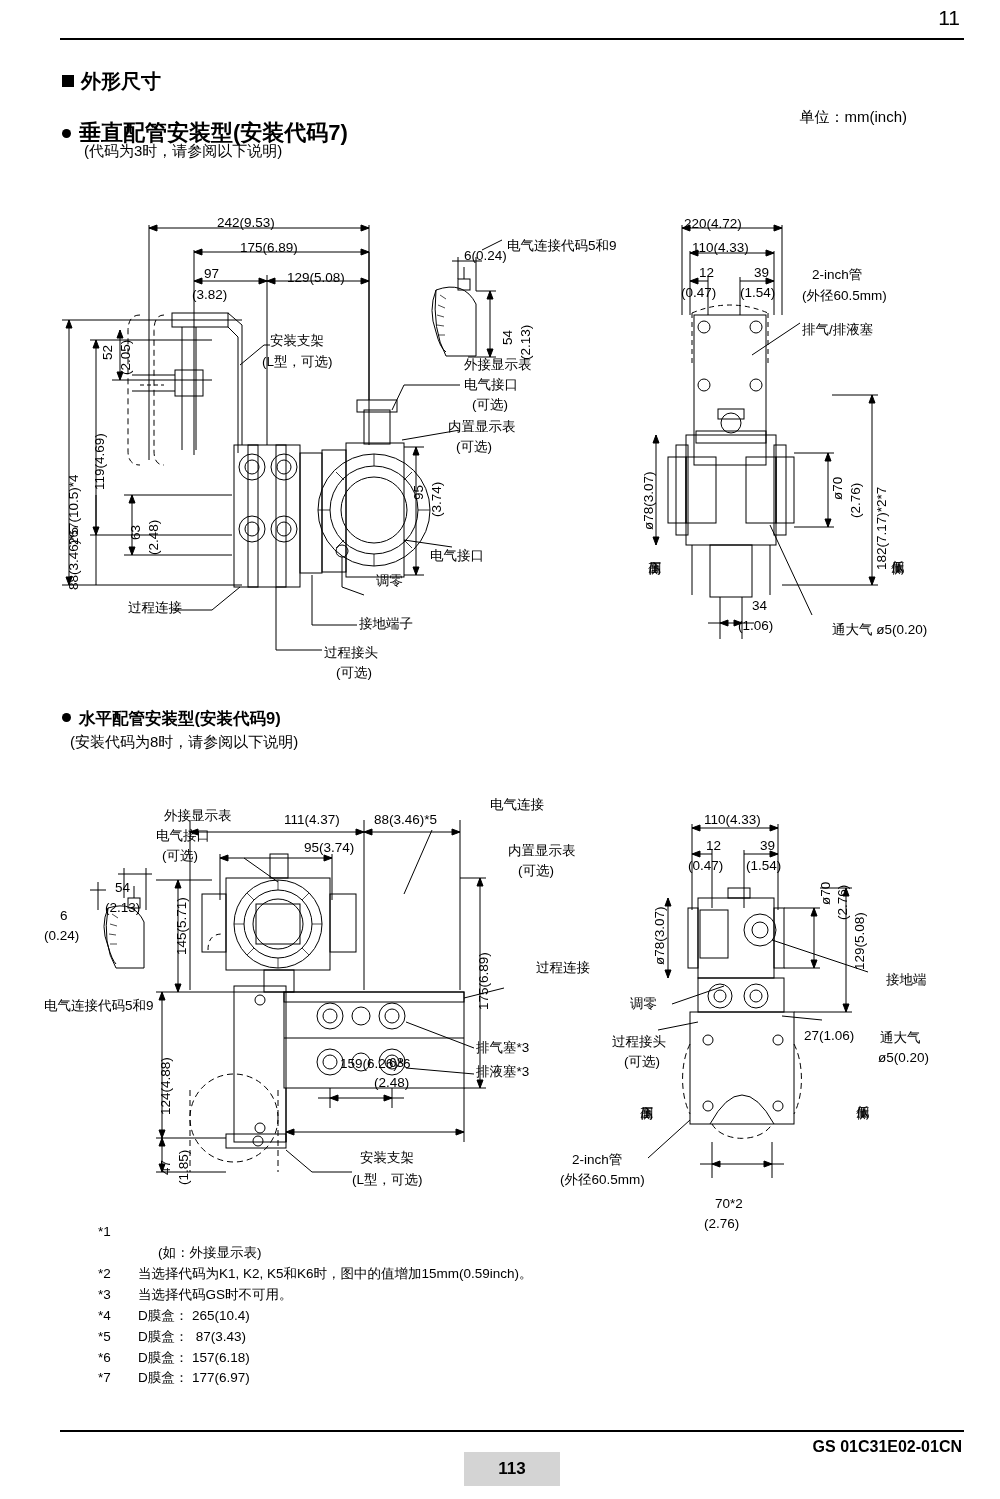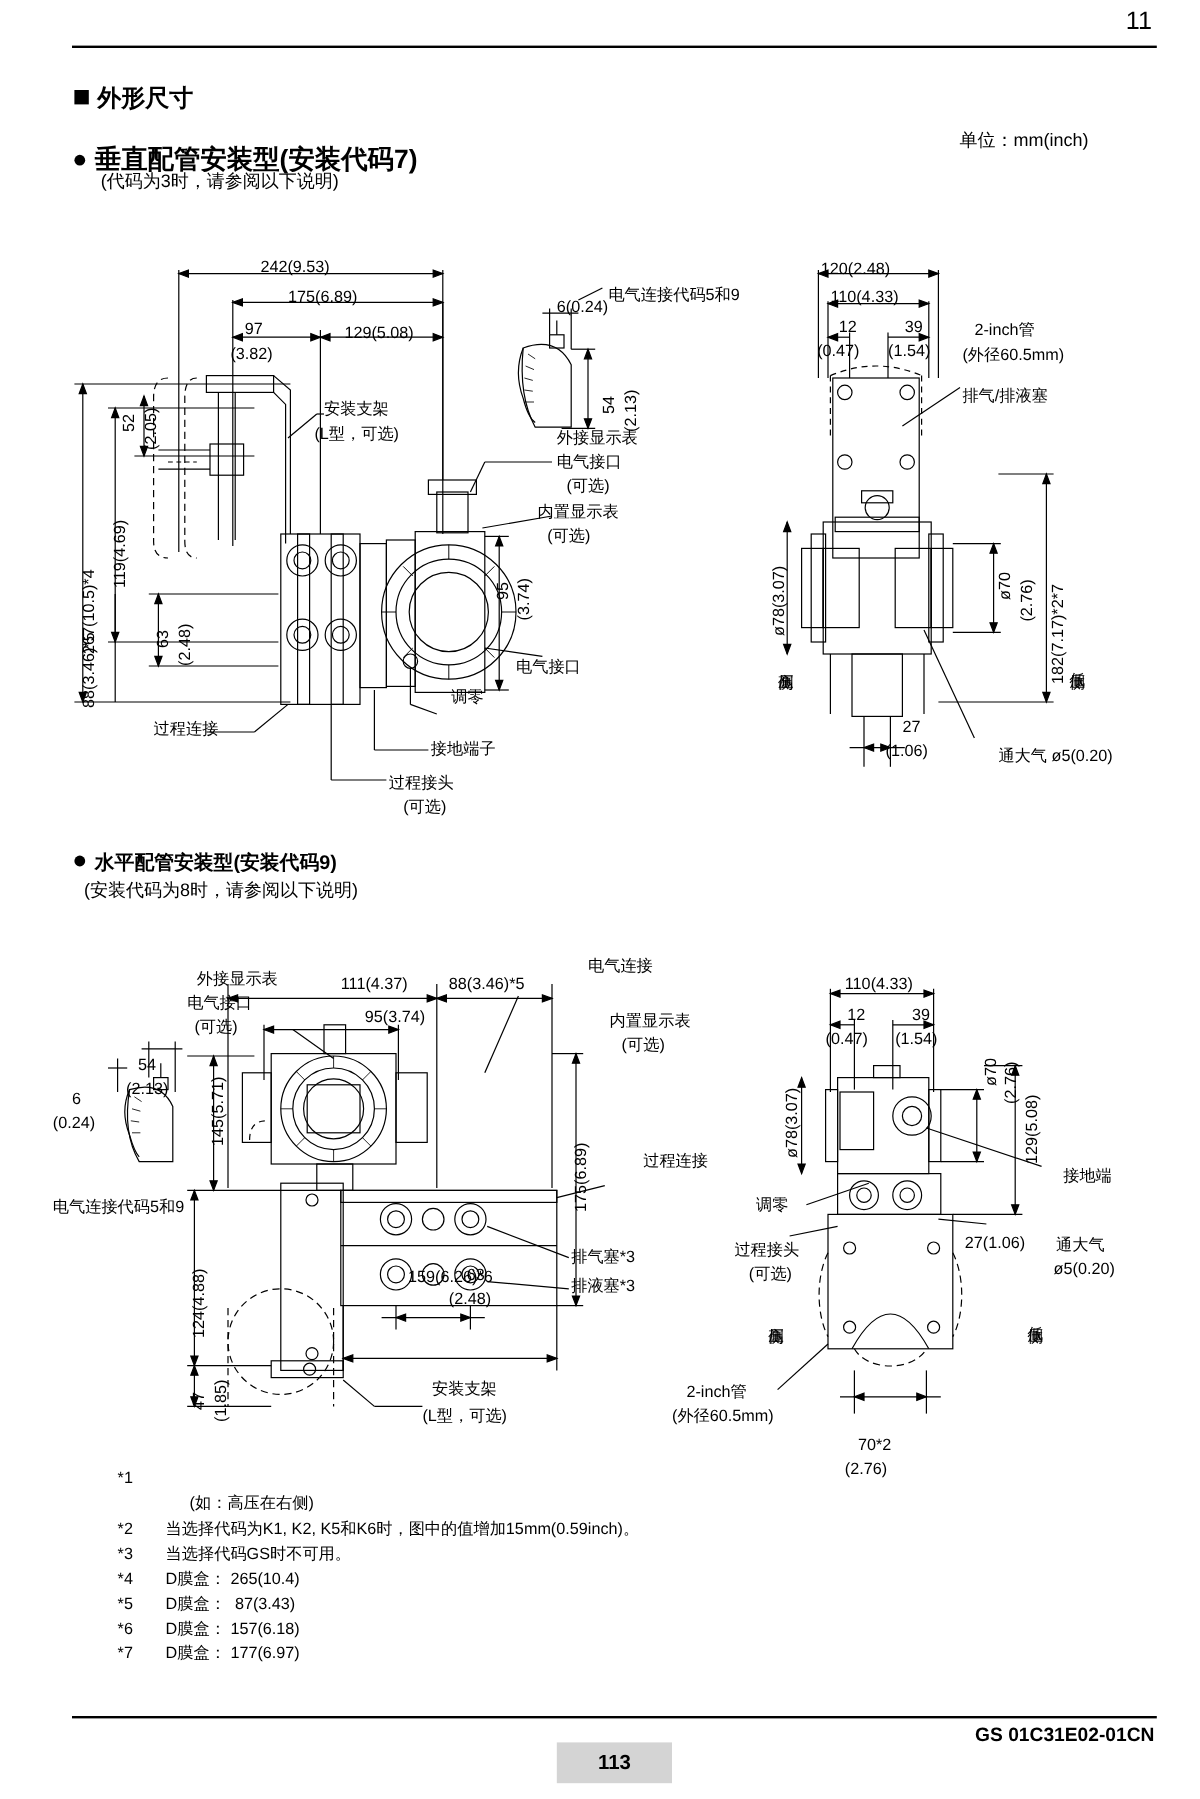--- a/index.html
+++ b/index.html
@@ -308,36 +308,36 @@
       <line x1="88" y1="420" x2="88" y2="444"></line>
       <line x1="110" y1="420" x2="110" y2="444"></line>
       <line x1="76" y1="428" x2="122" y2="428"></line>
       <polygon points="88,428 96,425 96,431" fill="#000"></polygon>
       <polygon points="110,428 102,425 102,431" fill="#000"></polygon>
 
       <line x1="138" y1="330" x2="180" y2="420"></line>
     </g>
   </svg>
 
-  <div class="lbl" style="left:672px;top:216px;">120(2.48)</div>
+  <div class="lbl" style="left:672px;top:216px;">220(4.72)</div>
   <div class="lbl" style="left:680px;top:240px;">110(4.33)</div>
   <div class="lbl" style="left:687px;top:265px;">12</div>
   <div class="lbl" style="left:669px;top:285px;">(0.47)</div>
   <div class="lbl" style="left:742px;top:265px;">39</div>
   <div class="lbl" style="left:728px;top:285px;">(1.54)</div>
   <div class="lbl" style="left:800px;top:267px;">2-inch管</div>
   <div class="lbl" style="left:790px;top:288px;">(外径60.5mm)</div>
   <div class="lbl" style="left:790px;top:322px;">排气/排液塞</div>
   <div class="lbl rot" style="left:629px;top:530px;">ø78(3.07)</div>
   <div class="lbl rot" style="left:818px;top:500px;">ø70</div>
   <div class="lbl rot" style="left:836px;top:518px;">(2.76)</div>
   <div class="lbl rot" style="left:862px;top:570px;">182(7.17)*2*7</div>
   <div class="lbl v" style="left:634px;top:550px;font-size:13px;">高压侧</div>
   <div class="lbl v" style="left:877px;top:550px;font-size:13px;">低压侧</div>
-  <div class="lbl" style="left:740px;top:598px;">27</div>
+  <div class="lbl" style="left:740px;top:598px;">34</div>
   <div class="lbl" style="left:726px;top:618px;">(1.06)</div>
   <div class="lbl" style="left:820px;top:622px;">通大气 ø5(0.20)</div>
 
   <div class="h-horiz"><span class="bullet"></span><span>水平配管安装型(安装代码9)</span></div>
   <div class="h-horiz-sub">(安装代码为8时，请参阅以下说明)</div>
 
   <svg width="620" height="420" style="left:0;top:790px;">
     <g stroke="#000" fill="none" stroke-width="1">
 
       <line x1="178" y1="30" x2="178" y2="200"></line>
@@ -584,21 +584,21 @@
   <div class="lbl" style="left:548px;top:1172px;">(外径60.5mm)</div>
   <div class="lbl" style="left:703px;top:1196px;">70*2</div>
   <div class="lbl" style="left:692px;top:1216px;">(2.76)</div>
 
   <div class="fn-wrap">
     <div class="fn-row">
         <span class="fn-key">*1</span>
       </div>
     <div class="fn-row">
         <span class="fn-key"></span>
-        <span class="fn-val" style="padding-left:20px;">(如：高压在右侧)</span>
+        <span class="fn-val" style="padding-left:20px;">(如：外接显示表)</span>
       </div>
     <div class="fn-row">
         <span class="fn-key">*2</span>
         <span class="fn-val">当选择代码为K1, K2, K5和K6时，图中的值增加15mm(0.59inch)。</span>
       </div>
     <div class="fn-row">
         <span class="fn-key">*3</span>
         <span class="fn-val">当选择代码GS时不可用。</span>
       </div>
     <div class="fn-row">

